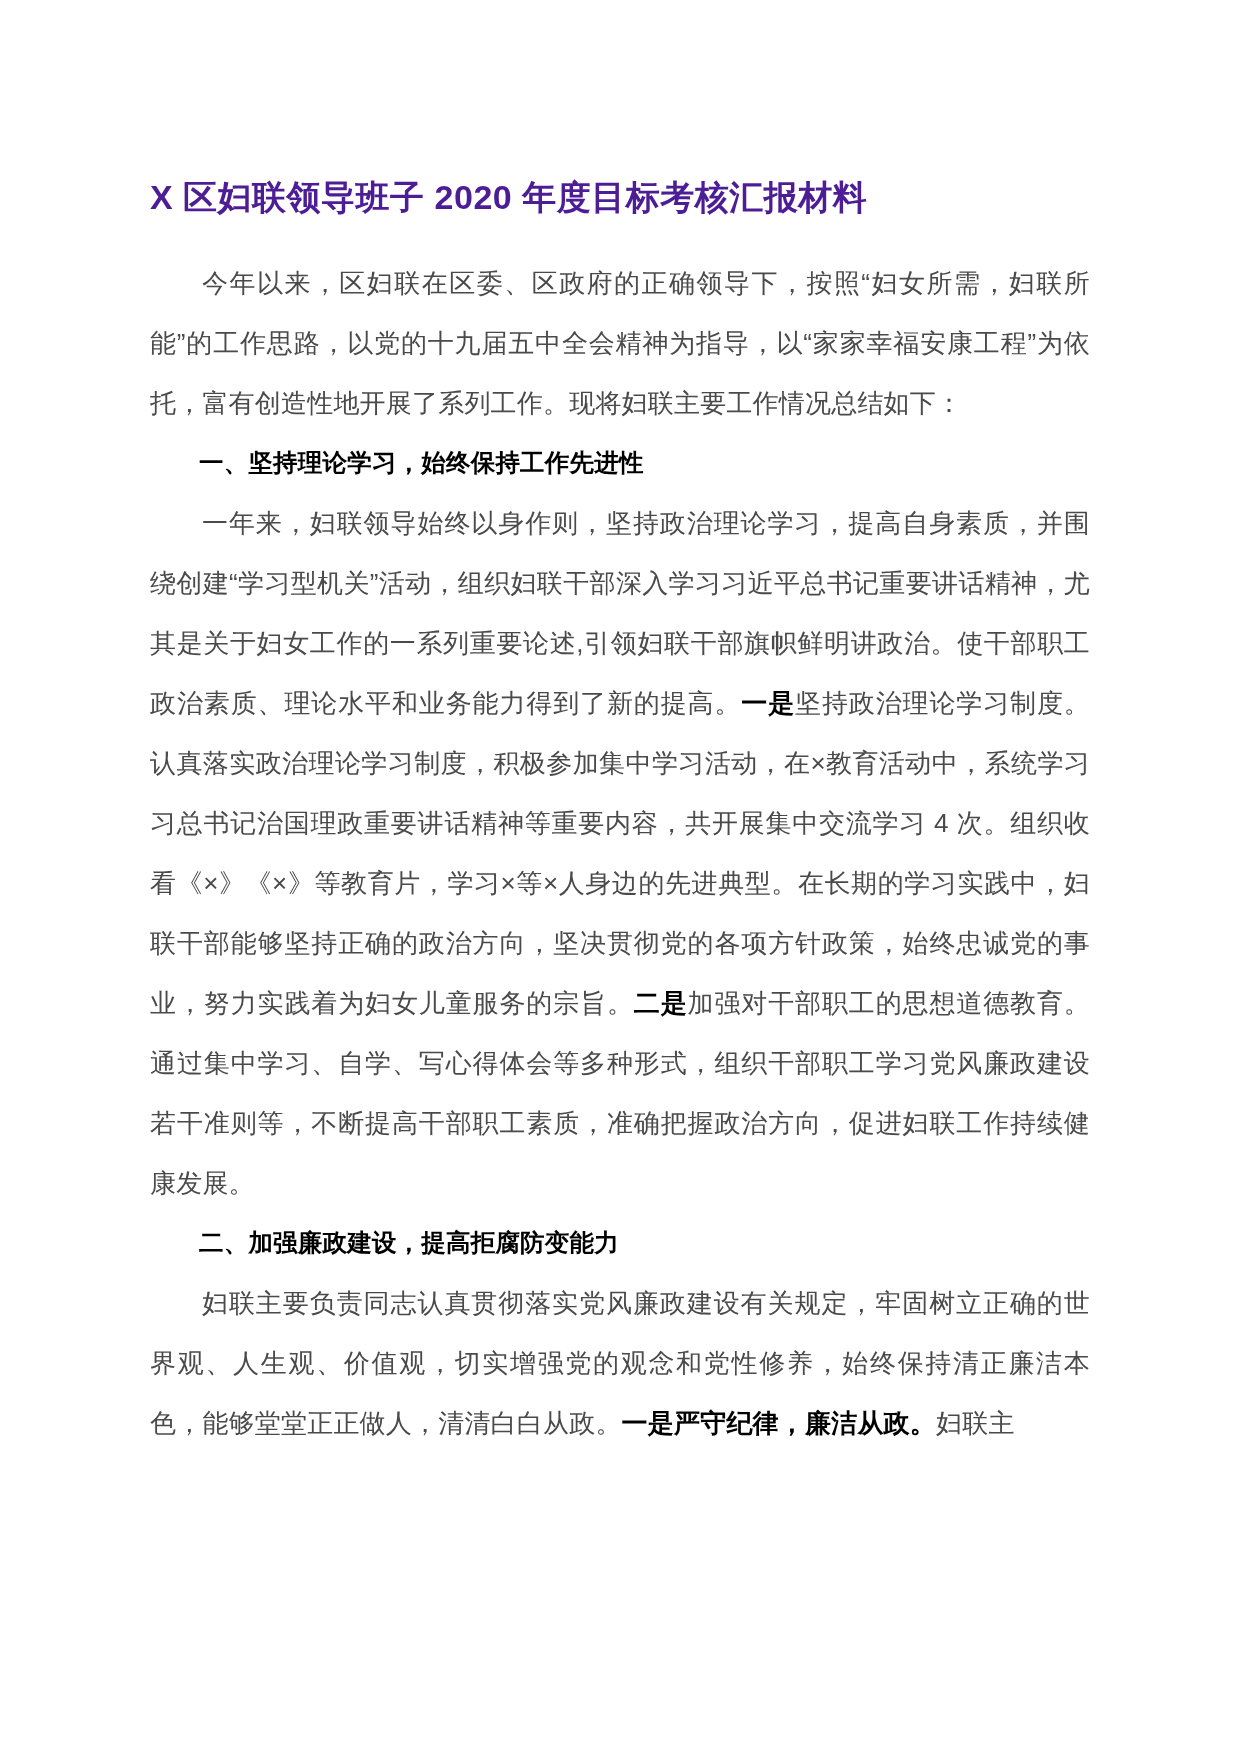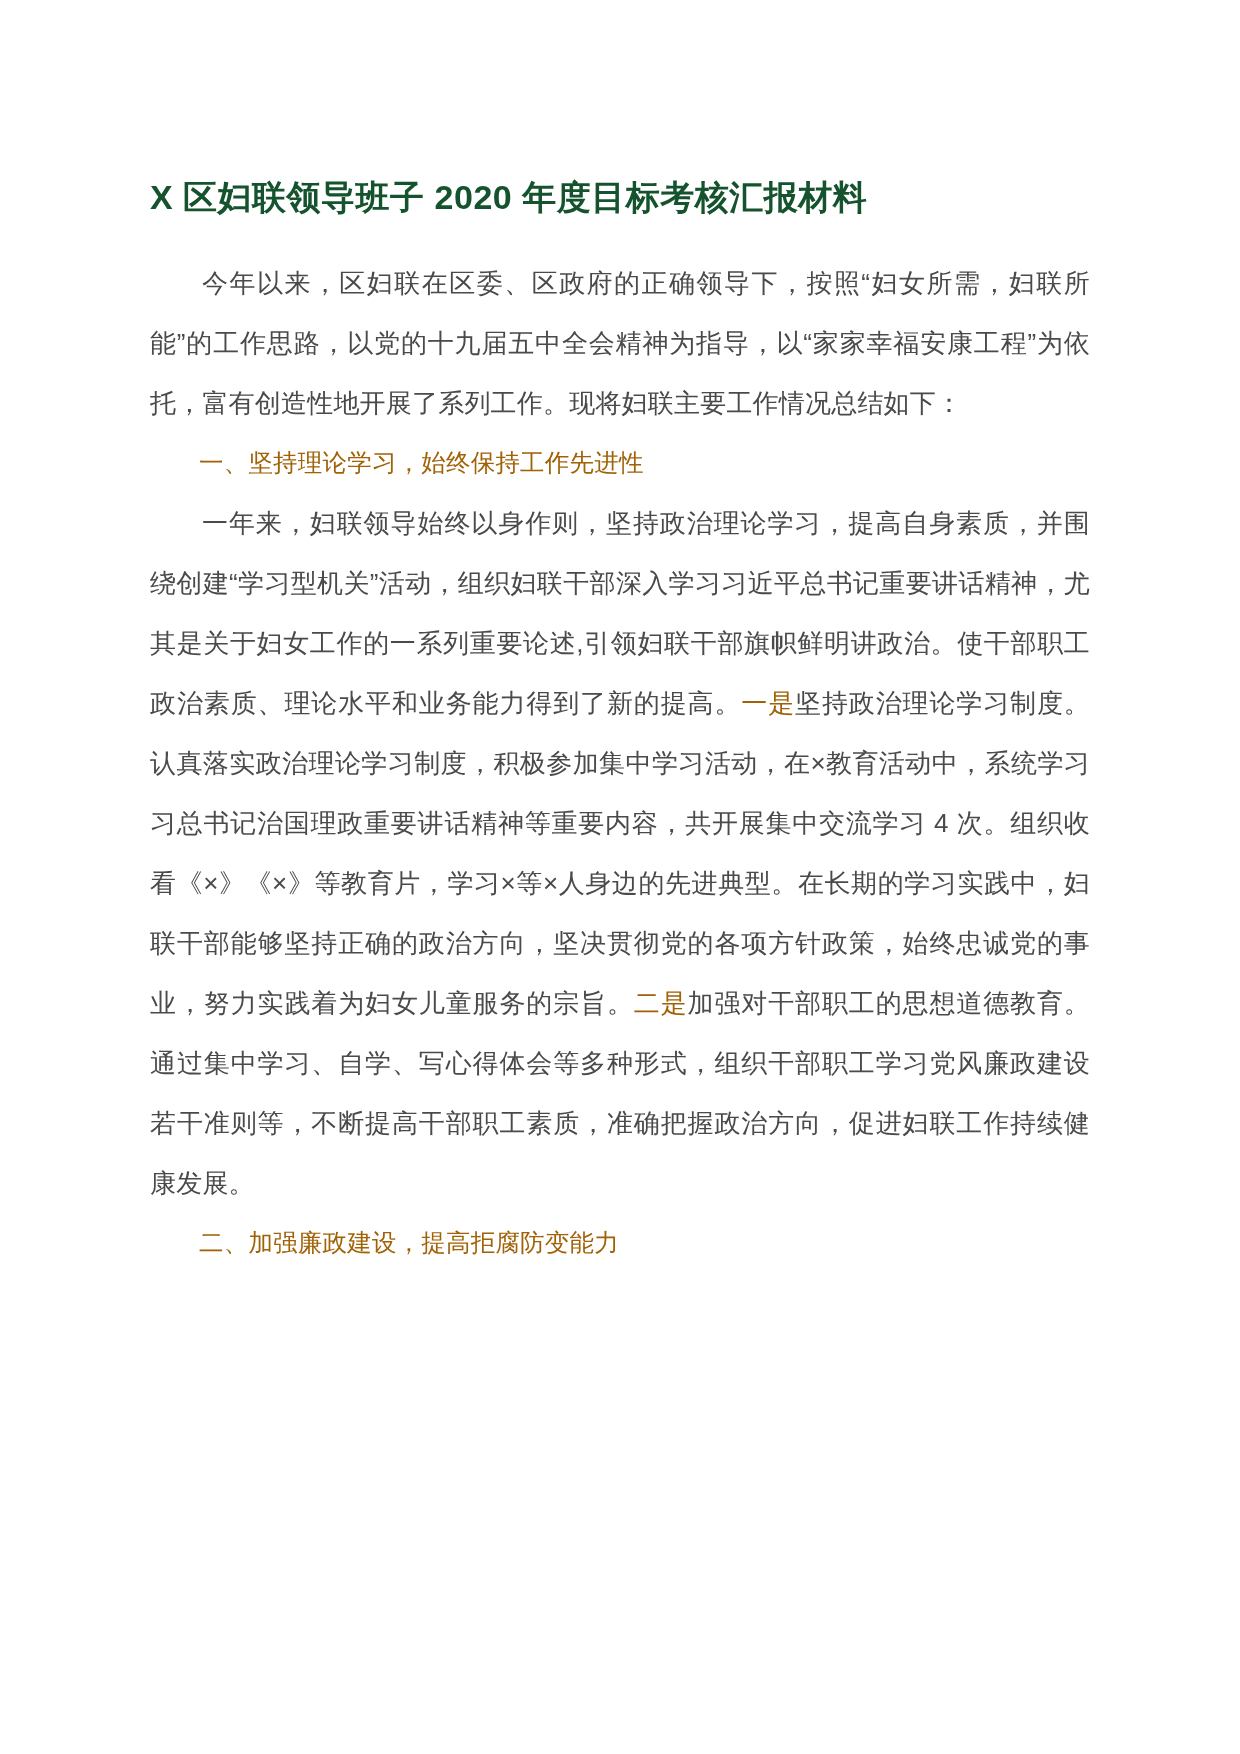--- a/index.html
+++ b/index.html
@@ -16,21 +16,21 @@
     padding: 175px 150px 0 150px;
     overflow: hidden;
     font-family: "Liberation Sans", "DejaVu Sans", sans-serif;
     color: #3b3b3b;
   }
   .doc-title {
     font-size: 34px;
     font-weight: bold;
     letter-spacing: 0.5px;
     line-height: 1.3;
-    color: #14532d;
+    color: #4c1d95;
     margin: 0 0 34px 0;
     text-align: left;
     white-space: nowrap;
   }
   .para {
     font-size: 26px;
     line-height: 60px;
     color: #4a4a4a;
     margin: 0;
     text-align: justify;
@@ -41,31 +41,32 @@
   .heading {
     font-size: 24.5px;
     line-height: 60px;
     font-weight: bold;
     color: #3b3b3b;
     margin: 0;
     text-indent: 2em;
     letter-spacing: 0.2px;
   }
   .para b, .heading b {
-    font-weight: normal;
-    color: #a16207;
+    font-weight: bold;
+    color: #000000;
   }
 </style>
 </head>
 <body>
 
 <div class="page">
 
   <h1 class="doc-title">X 区妇联领导班子 2020 年度目标考核汇报材料</h1>
 
   <div class="doc-body">
       <p class="para"><span>今年以来，区妇联在区委、区政府的正确领导下，按照“妇女所需，妇联所能”的工作思路，以党的十九届五中全会精神为指导，以“家家幸福安康工程”为依托，富有创造性地开展了系列工作。现将妇联主要工作情况总结如下：</span></p>
       <h2 class="heading"><b>一、坚持理论学习，始终保持工作先进性</b></h2>
       <p class="para"><span>一年来，妇联领导始终以身作则，坚持政治理论学习，提高自身素质，并围绕创建“学习型机关”活动，组织妇联干部深入学习习近平总书记重要讲话精神，尤其是关于妇女工作的一系列重要论述,引领妇联干部旗帜鲜明讲政治。使干部职工政治素质、理论水平和业务能力得到了新的提高。</span><b>一是</b><span>坚持政治理论学习制度。认真落实政治理论学习制度，积极参加集中学习活动，在×教育活动中，系统学习习总书记治国理政重要讲话精神等重要内容，共开展集中交流学习 4 次。组织收看《×》《×》等教育片，学习×等×人身边的先进典型。在长期的学习实践中，妇联干部能够坚持正确的政治方向，坚决贯彻党的各项方针政策，始终忠诚党的事业，努力实践着为妇女儿童服务的宗旨。</span><b>二是</b><span>加强对干部职工的思想道德教育。通过集中学习、自学、写心得体会等多种形式，组织干部职工学习党风廉政建设若干准则等，不断提高干部职工素质，准确把握政治方向，促进妇联工作持续健康发展。</span></p>
       <h2 class="heading"><b>二、加强廉政建设，提高拒腐防变能力</b></h2>
+      <p class="para"><span>妇联主要负责同志认真贯彻落实党风廉政建设有关规定，牢固树立正确的世界观、人生观、价值观，切实增强党的观念和党性修养，始终保持清正廉洁本色，能够堂堂正正做人，清清白白从政。</span><b>一是严守纪律，廉洁从政。</b><span>妇联主</span></p>
     </div>
 
 </div>
 
 </body></html>

